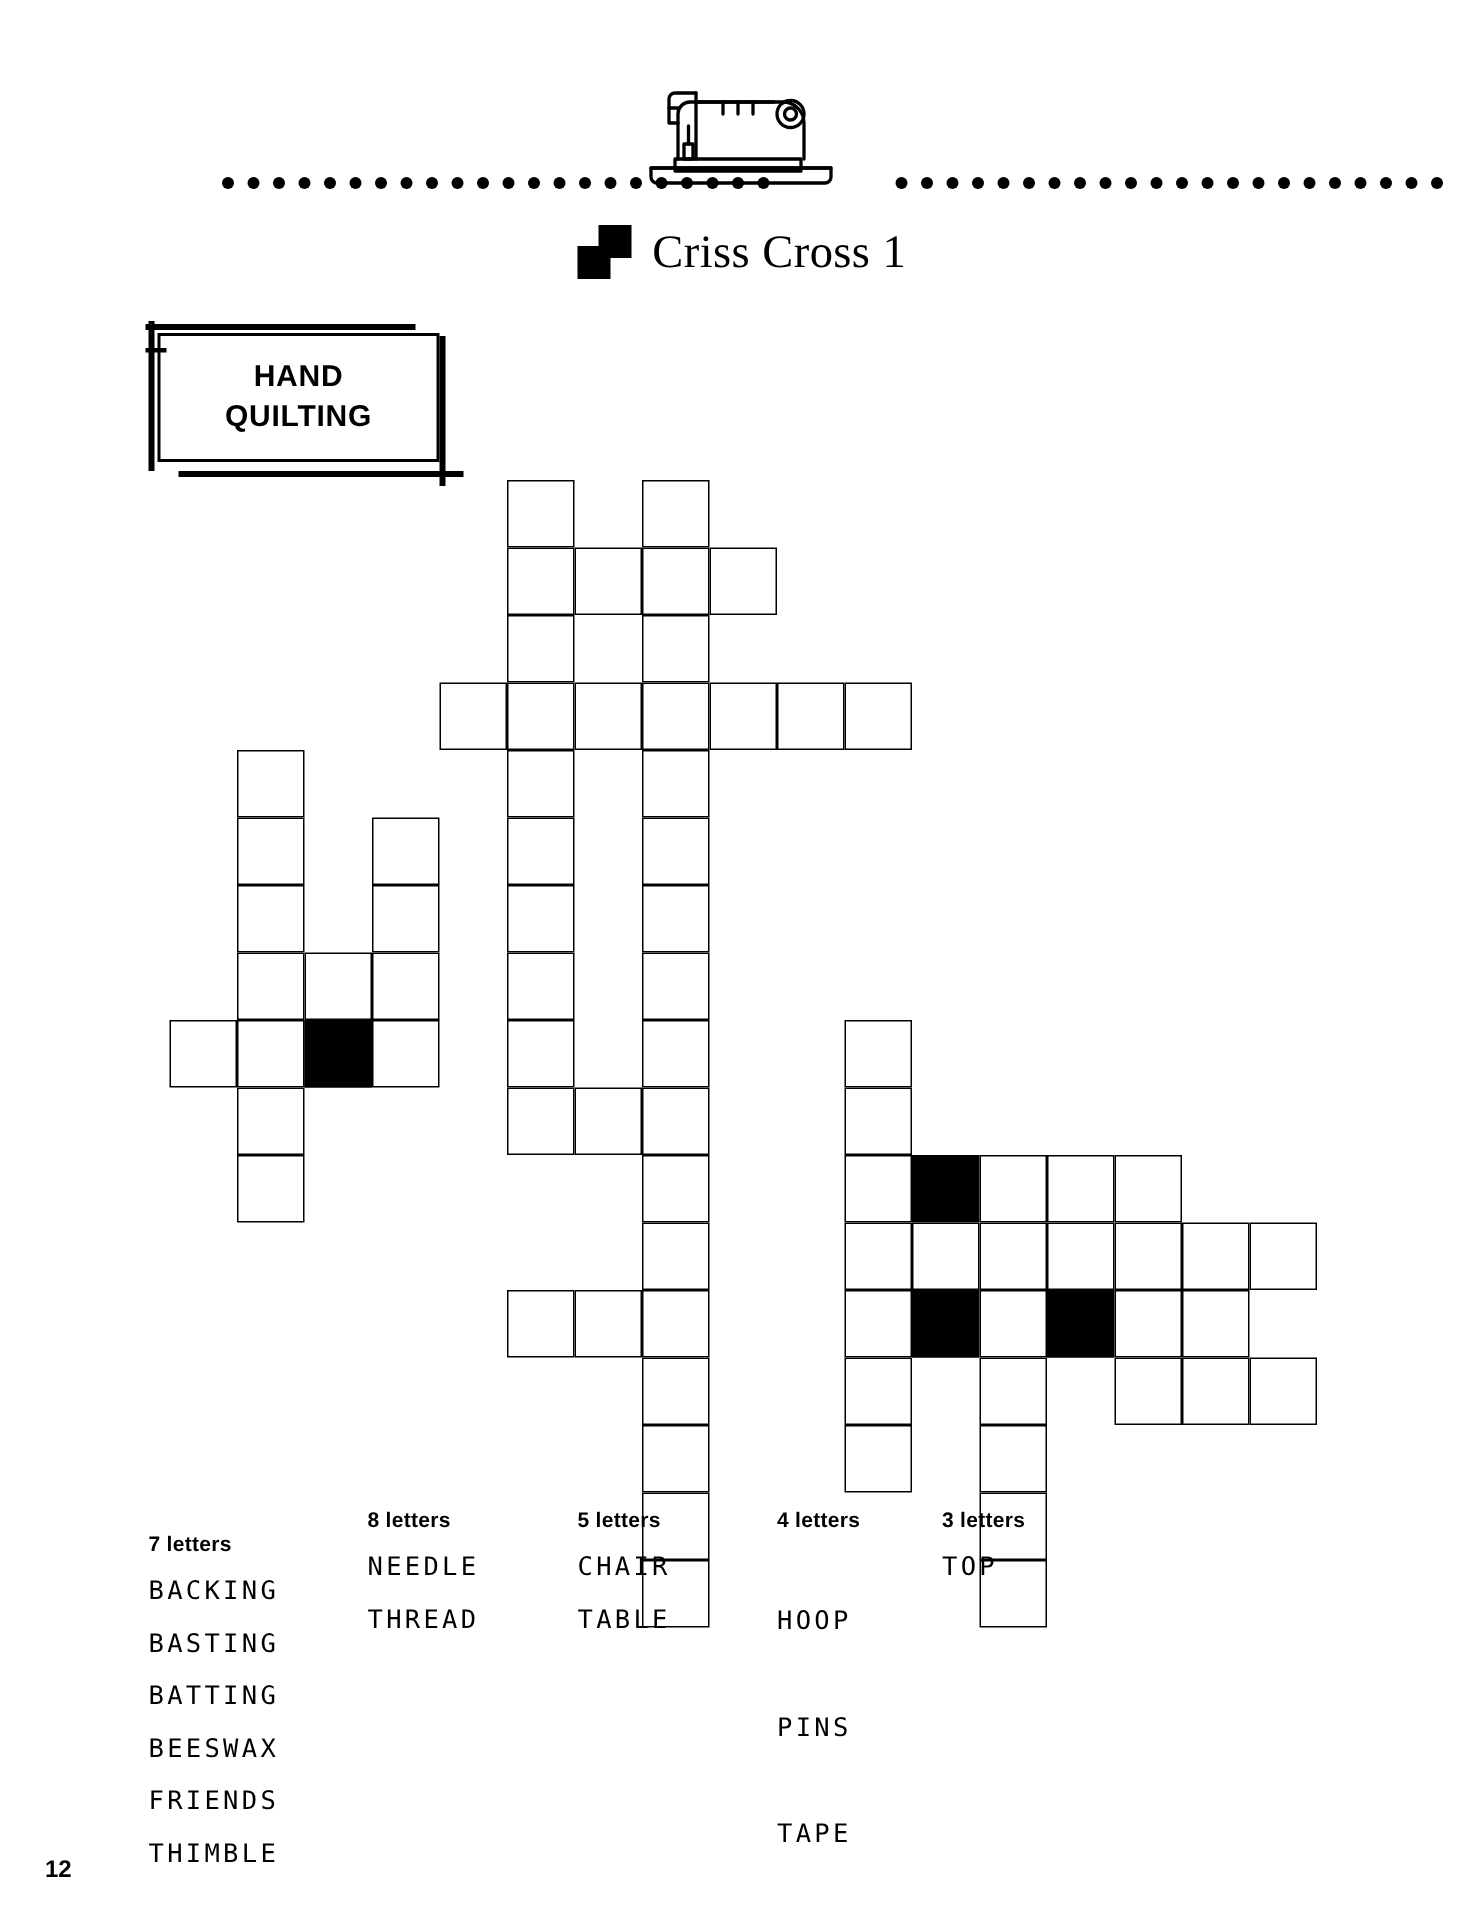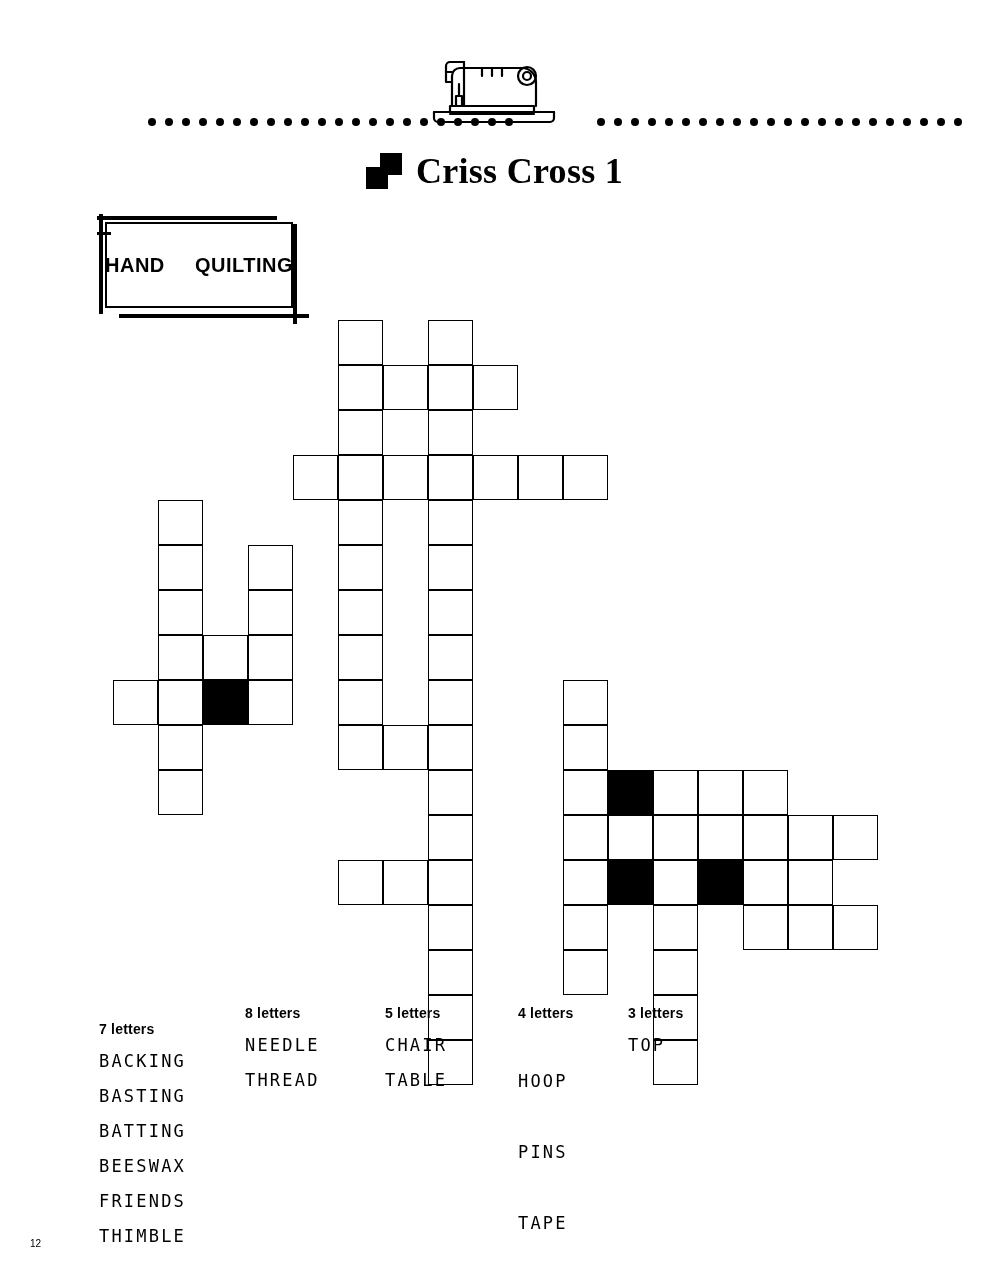--- a/index.html
+++ b/index.html
@@ -70,22 +70,22 @@
     background: #000;
   }
   .title-mark .sq2 {
     position: absolute;
     left: 14px; top: 0;
     width: 22px; height: 22px;
     background: #000;
   }
   .title-text {
     font-family: "Liberation Serif", serif;
-    font-weight: bold;
-    font-size: 36px;
+    font-weight: normal;
+    font-size: 31px;
     letter-spacing: 0.3px;
   }
 
   
   .theme-box {
     position: absolute;
     left: 97px;
     top: 214px;
     width: 212px;
     height: 110px;
@@ -104,23 +104,23 @@
   .tb-h1 { left: 0; top: 2px; width: 180px; height: 4px; }
   .tb-h2 { left: 22px; top: 100px; width: 190px; height: 4px; }
   .tb-v1 { left: 2px; top: 0; width: 4px; height: 100px; }
   .tb-v2 { left: 196px; top: 10px; width: 4px; height: 100px; }
   .tb-h3 { left: 0; top: 18px; width: 14px; height: 3px; }
   .theme-label {
     position: absolute;
     left: 8px; top: 8px;
     width: 188px; height: 86px;
     display: flex;
-    flex-direction: row;
+    flex-direction: column;
     align-items: center;
-    justify-content: space-between;
+    justify-content: center;
     font-size: 20px;
     font-weight: bold;
     letter-spacing: 0.5px;
     line-height: 1.35;
   }
 
   
   #grid {
     position: absolute;
     left: 113px;
@@ -161,22 +161,22 @@
     font-size: 17px;
     letter-spacing: 2.2px;
     margin-bottom: 15px;
   }
 
   
   .page-number {
     position: absolute;
     left: 30px;
     top: 1238px;
-    font-size: 10px;
-    font-weight: normal;
+    font-size: 16px;
+    font-weight: bold;
   }
 </style>
 </head>
 <body>
 
 <div class="header">
   <div class="dot-row left">
       <span class="dot"></span>
       <span class="dot"></span>
       <span class="dot"></span>

